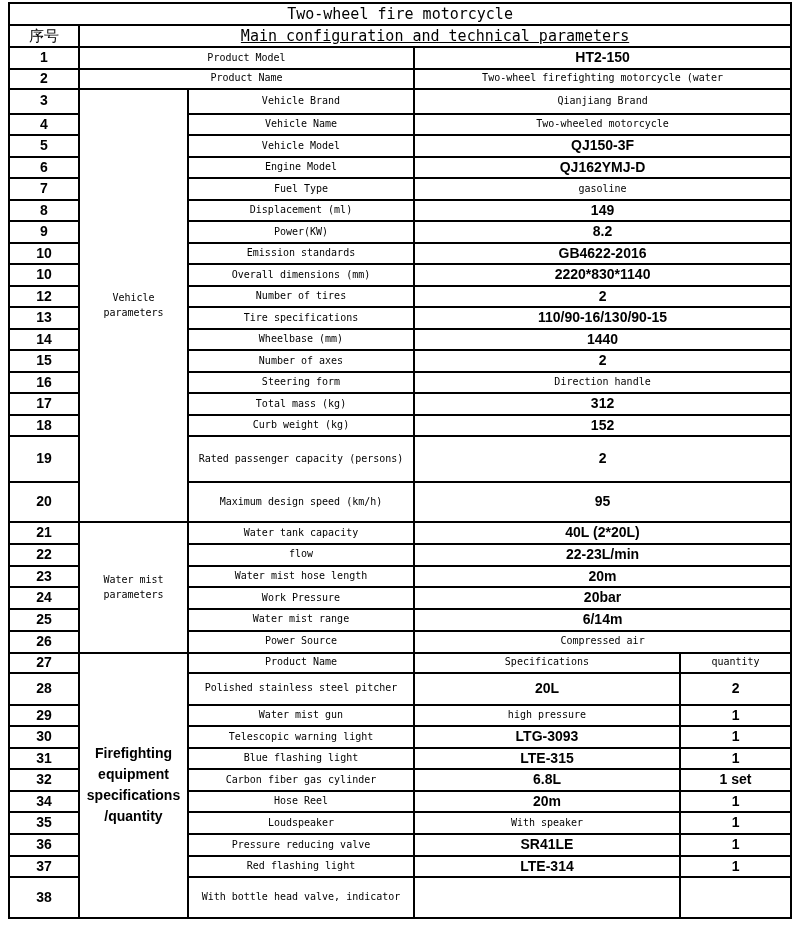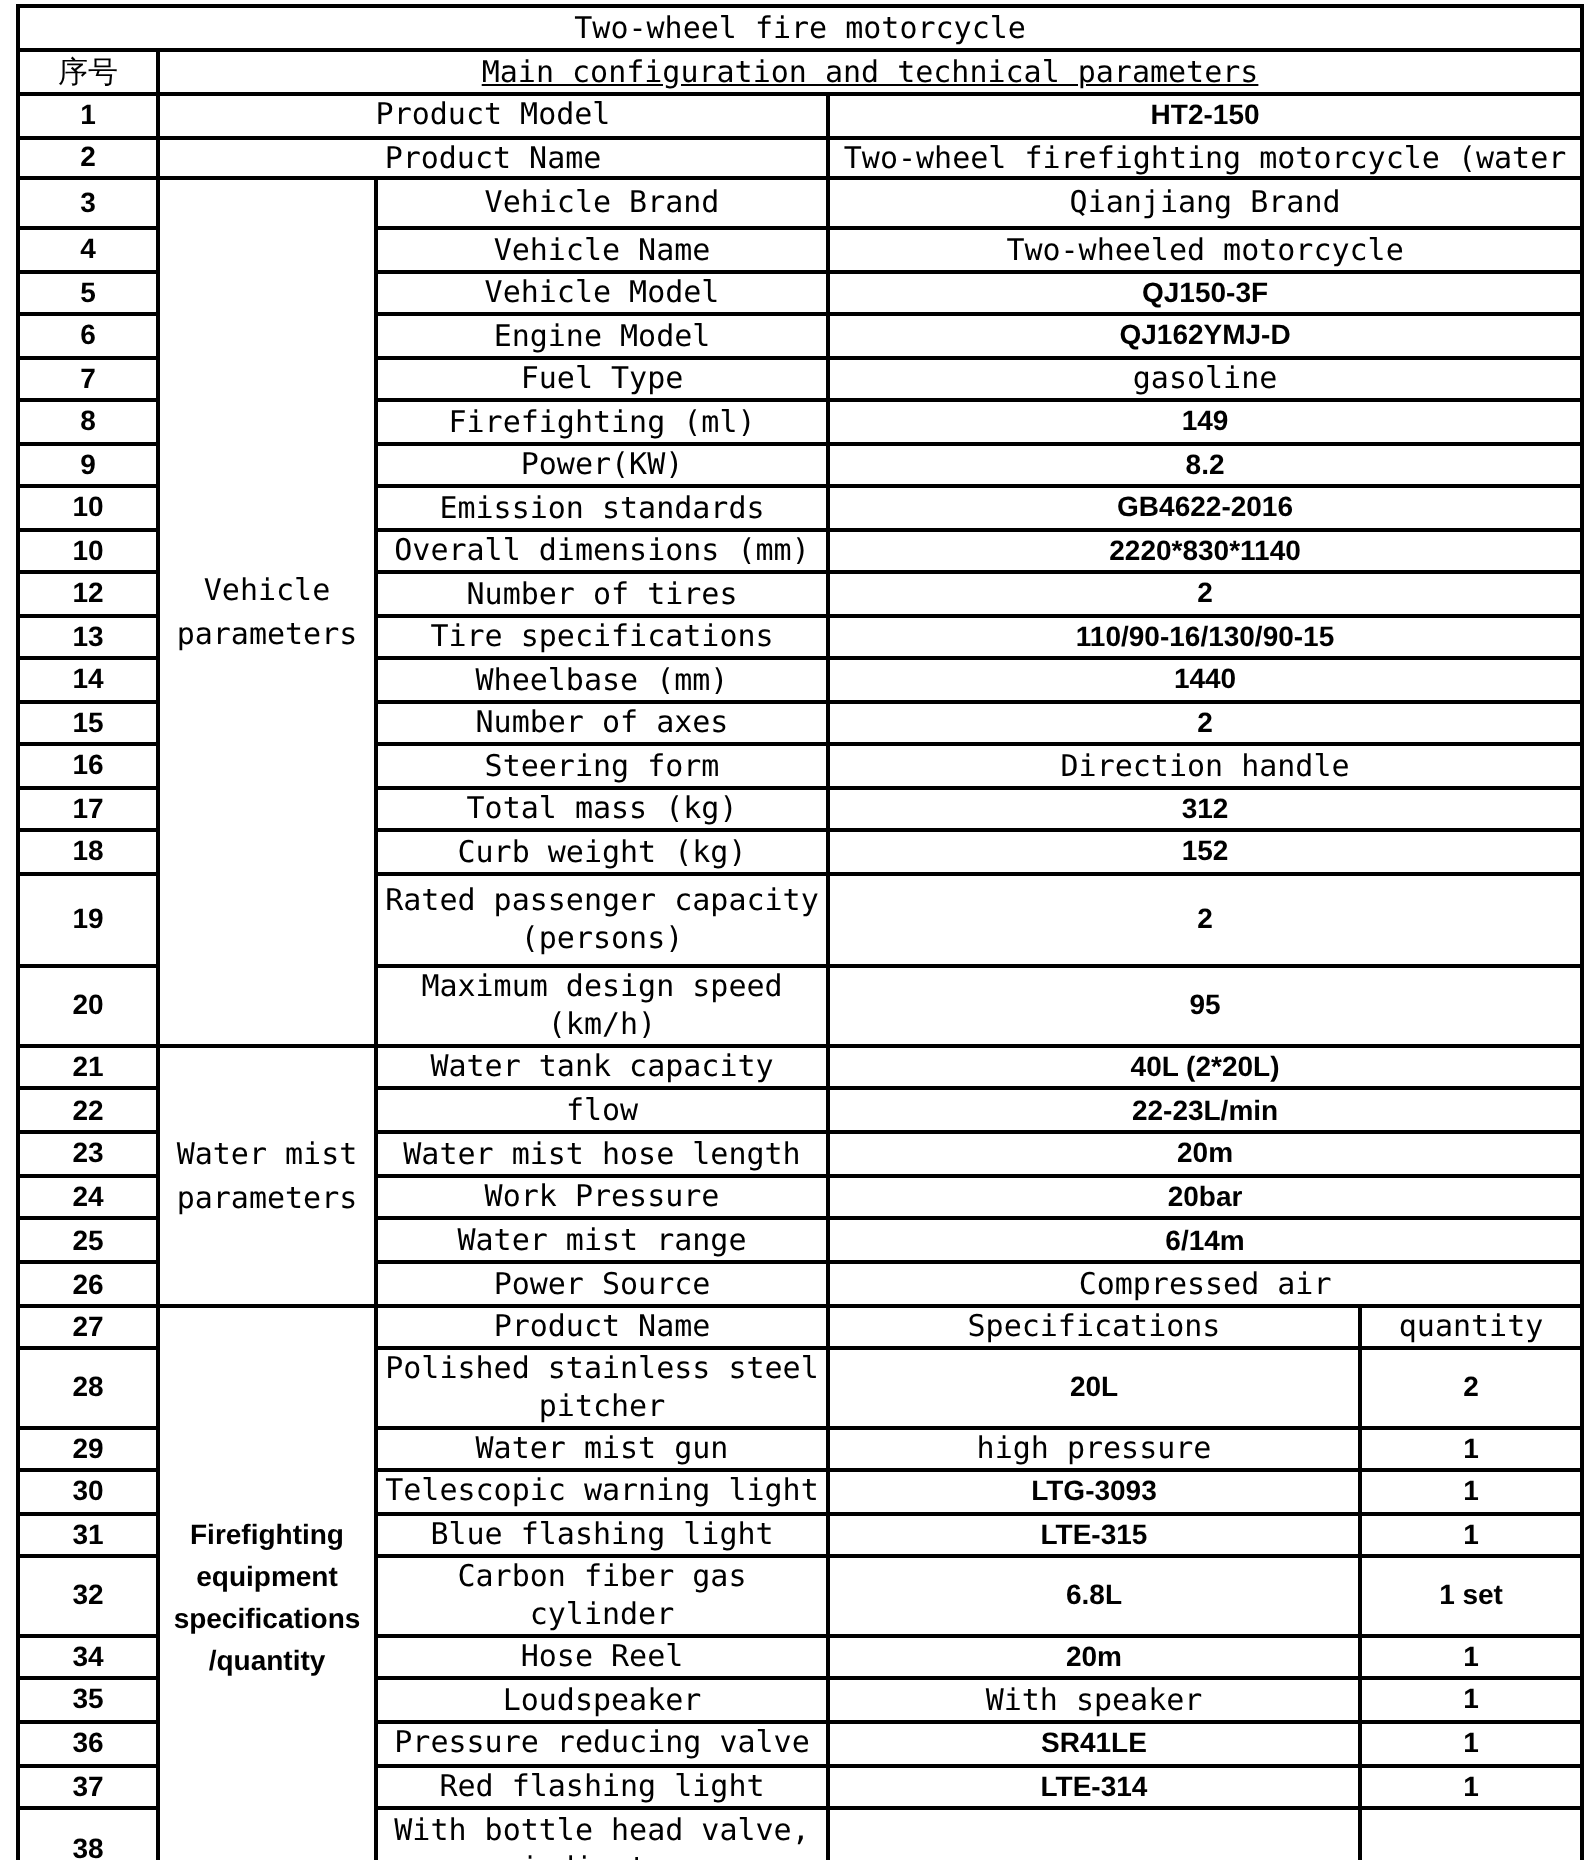--- a/index.html
+++ b/index.html
@@ -3,21 +3,21 @@
 <meta charset="utf-8">
 <style>
   html,body{margin:0;padding:0;background:#fff;}
   body{width:798px;height:930px;overflow:hidden;color:#000;}
   .sheet{padding:2px 0 0 8px;}
   table{border-collapse:collapse;table-layout:fixed;width:782px;}
   td{border:2px solid #000;padding:0 2px;text-align:center;vertical-align:middle;overflow:hidden;}
   tr{height:21.5px;padding-left:40px;}
   .h20{height:20px}.h22{height:22px}.h23{height:20px}.h25{height:25px}
   .h39{height:46px}.h40{height:40px}.h41{height:41px}.h42{height:32px}
-  .m{font-family:"DejaVu Sans Mono","Liberation Mono",monospace;font-size:15px;line-height:1.25;}
+  .m{font-family:"DejaVu Sans Mono","Liberation Mono",monospace;font-size:10px;line-height:1.25;}
   .s{font-family:"Liberation Sans","DejaVu Sans",sans-serif;font-size:14px;font-weight:600;line-height:1.25;}
   .big{font-size:15px;}
   .u{text-decoration:underline;margin-top:32px;}
   .grp{line-height:1.5;text-align:center;}
 </style>
 </head>
 <body>
 
 <div class="sheet">
 <table>
@@ -70,21 +70,21 @@
     <td class="m">Engine Model</td>
     <td colspan="2" class="s">QJ162YMJ-D</td>
   </tr>
   <tr>
     <td class="s">7</td>
     <td class="m">Fuel Type</td>
     <td colspan="2" class="m">gasoline</td>
   </tr>
   <tr>
     <td class="s">8</td>
-    <td class="m">Firefighting (ml)</td>
+    <td class="m">Displacement (ml)</td>
     <td colspan="2" class="s">149</td>
   </tr>
   <tr>
     <td class="s">9</td>
     <td class="m">Power(KW)</td>
     <td colspan="2" class="s">8.2</td>
   </tr>
   <tr>
     <td class="s">10</td>
     <td class="m">Emission standards</td>

